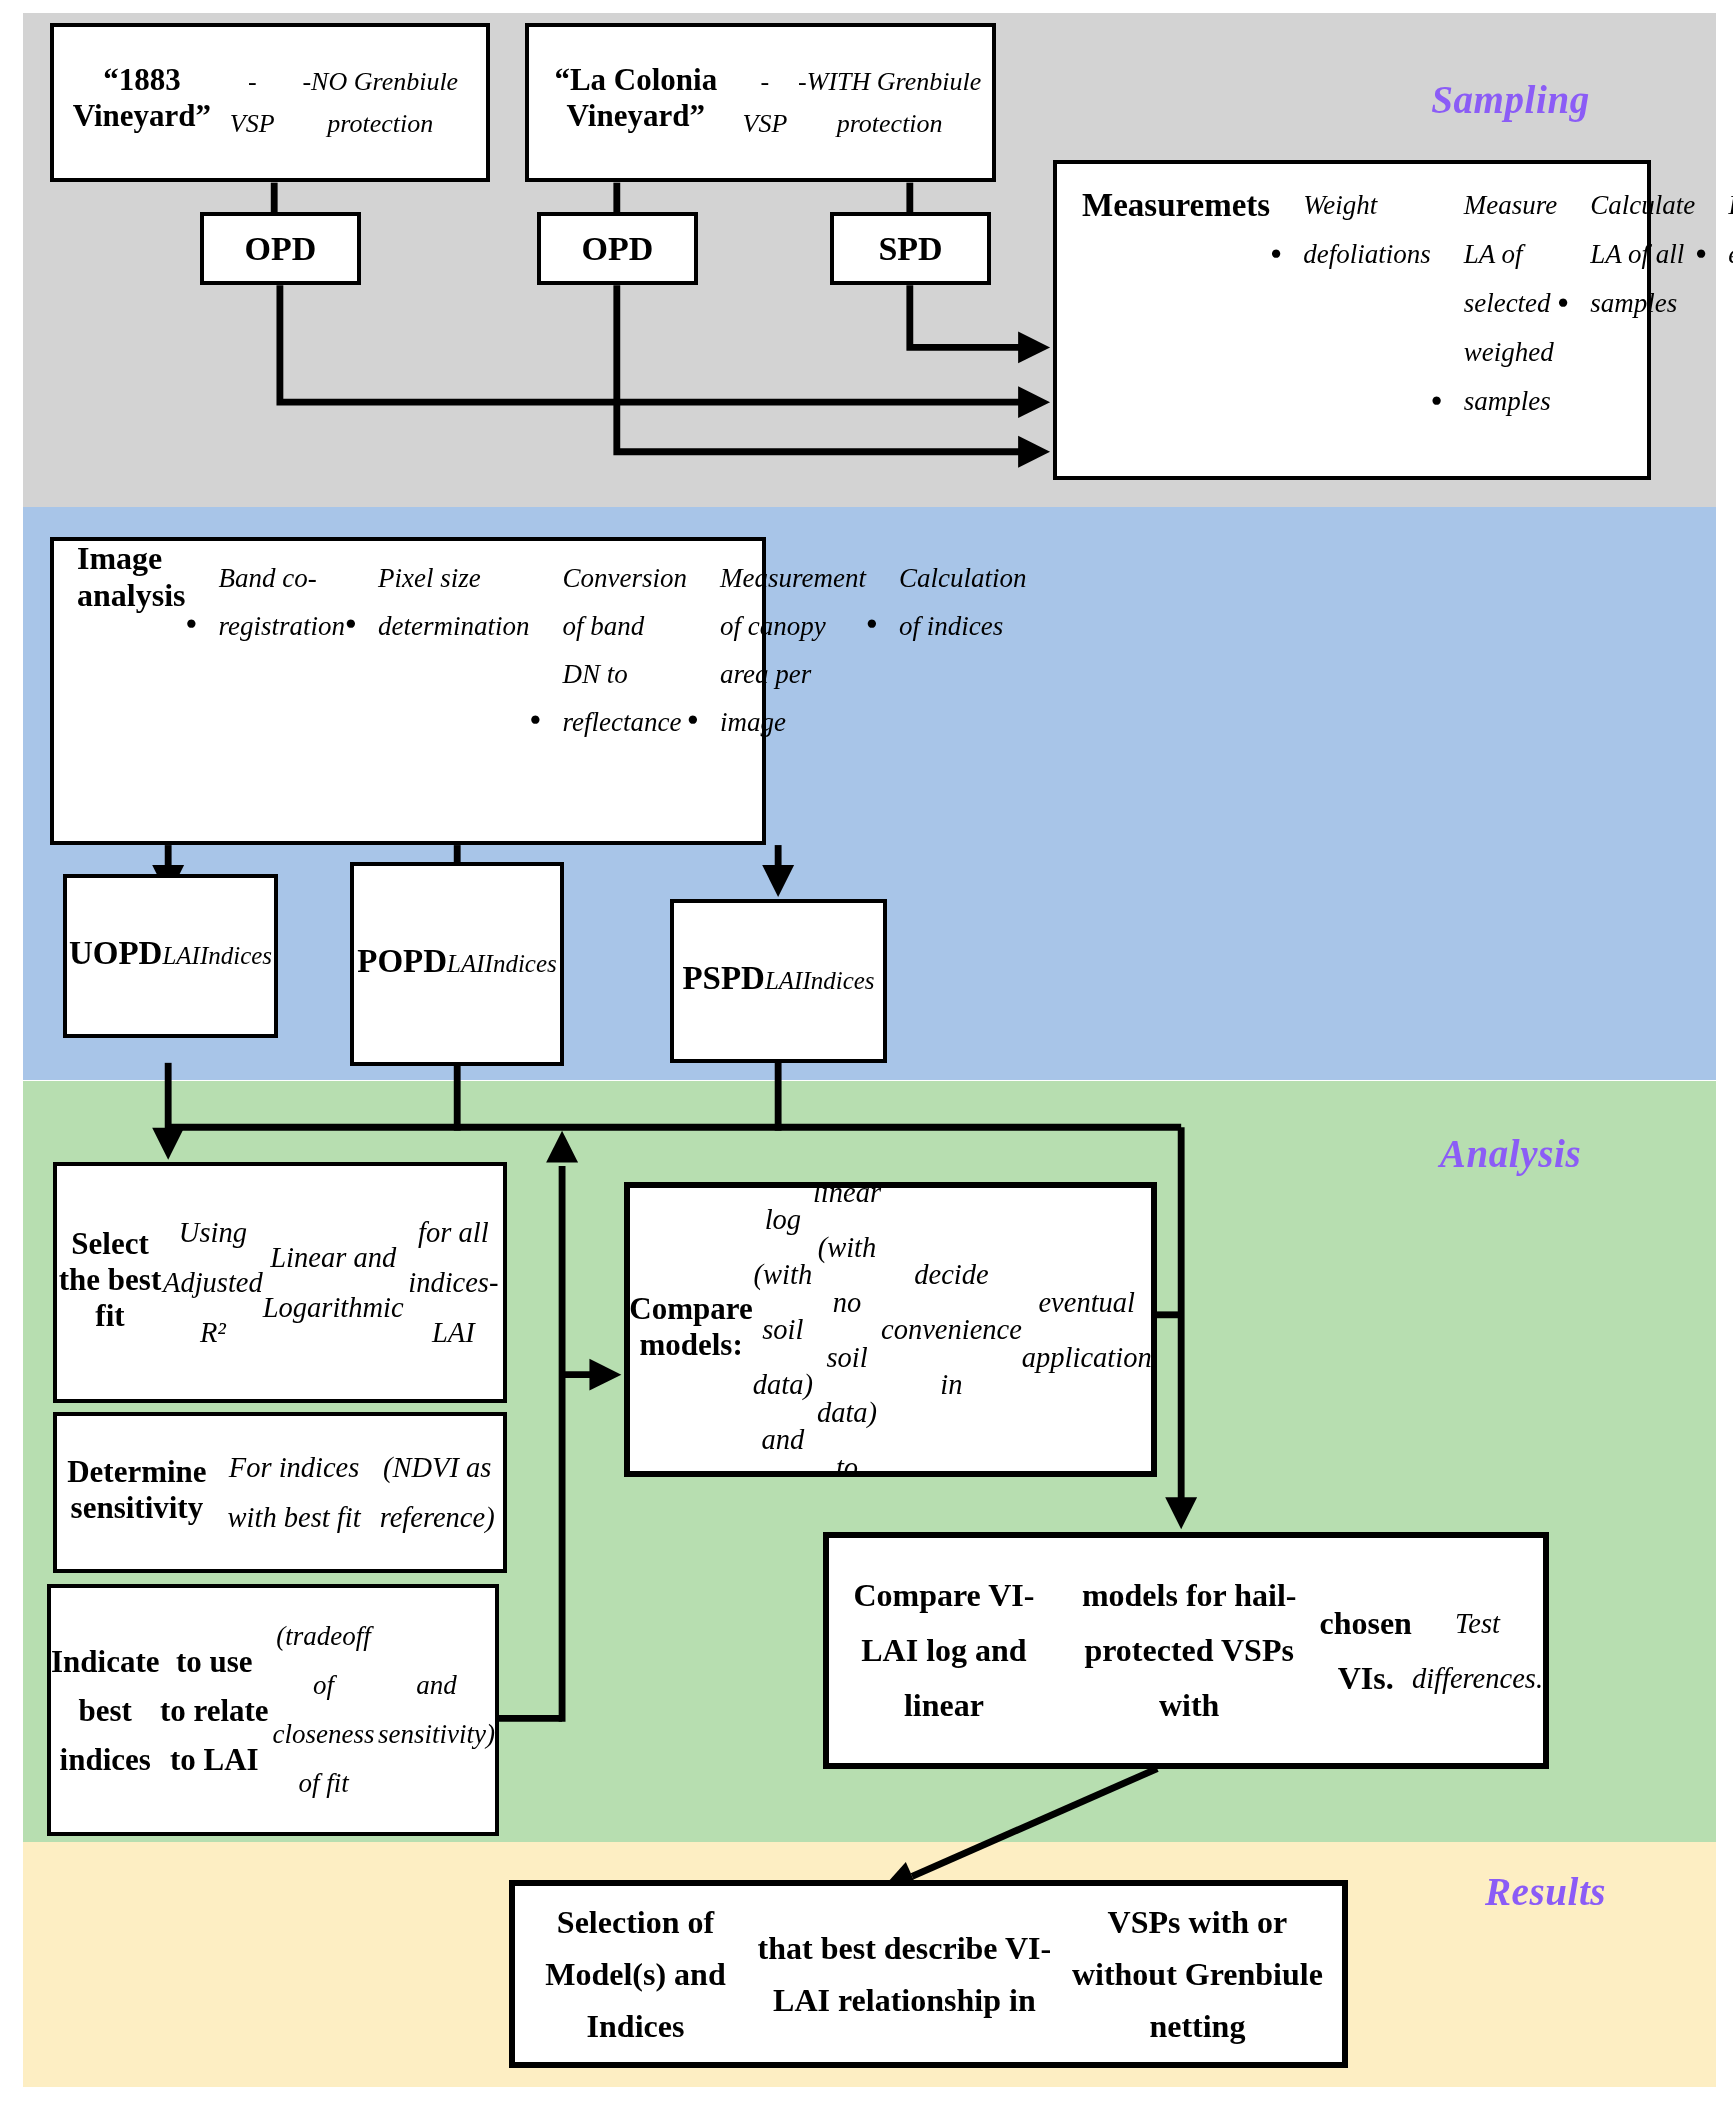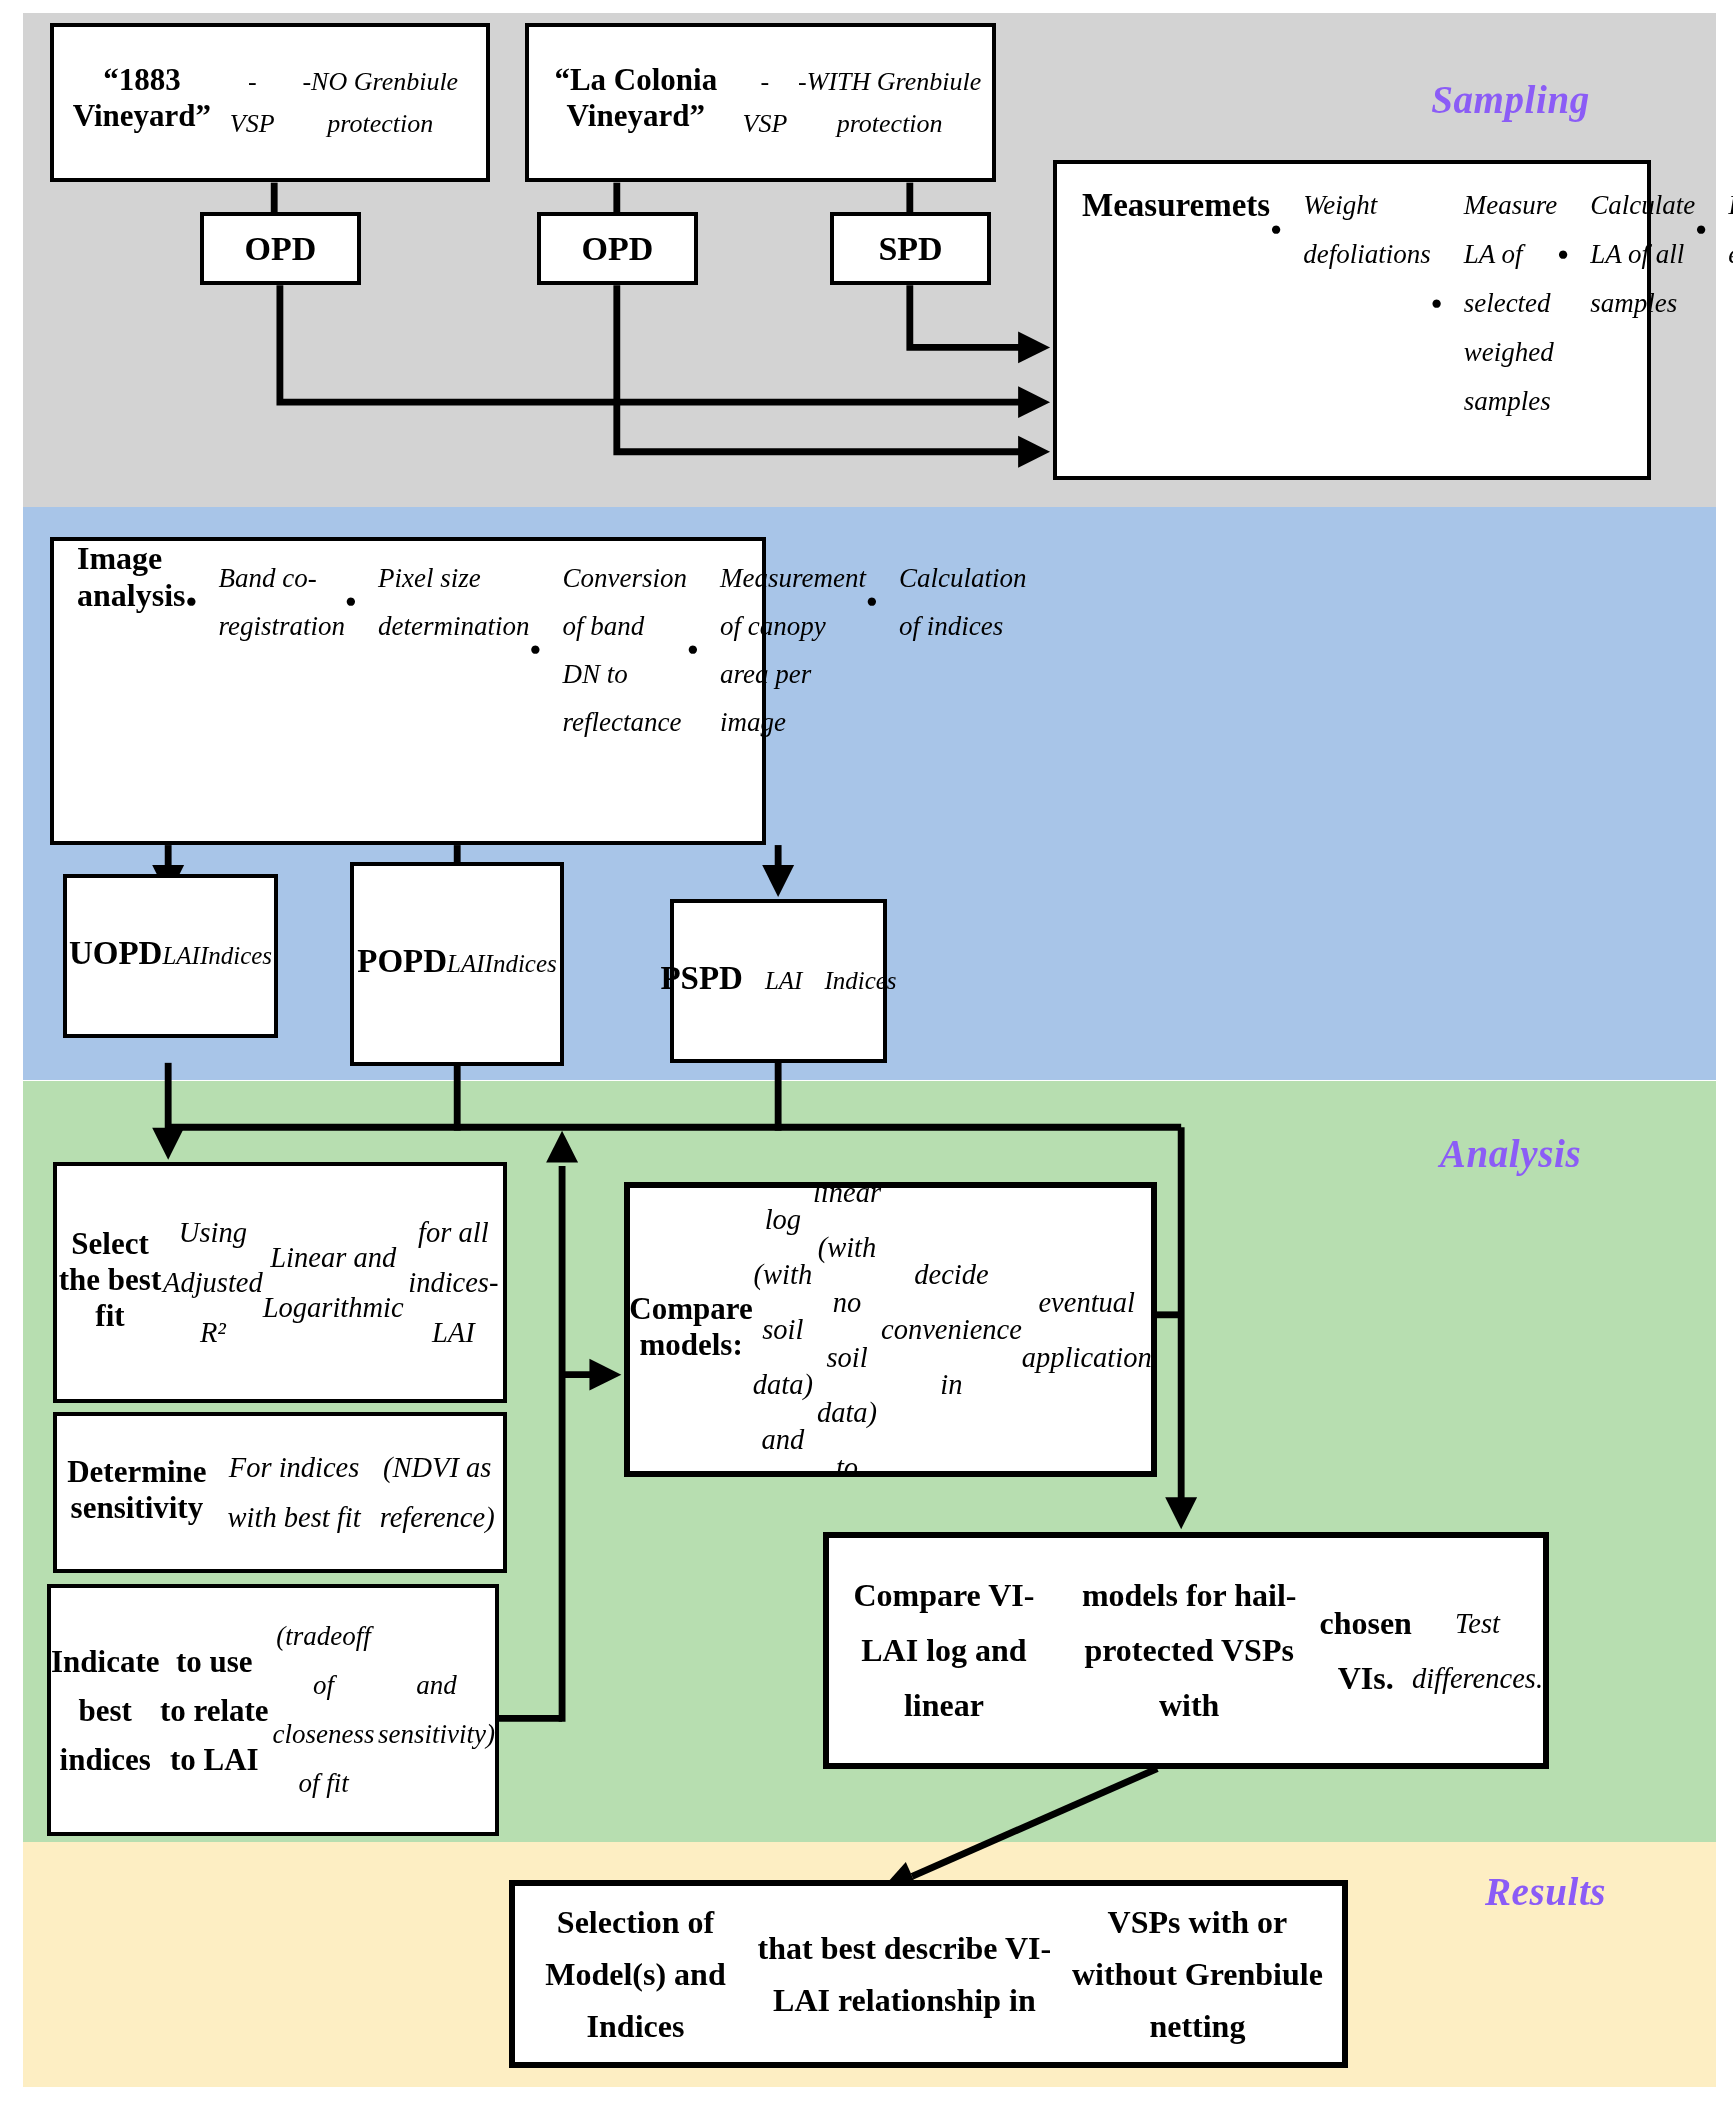--- a/index.html
+++ b/index.html
@@ -35,21 +35,21 @@
   .pill{font-size:34px;font-weight:bold;}
 
   .listbox{align-items:flex-start;text-align:left;justify-content:flex-start;}
   .listbox .title{font-weight:bold;}
   .box-measurements{padding:17px 11.4px 0 25px;}
   .box-measurements .title{font-size:33px;height:48px;display:flex;align-items:center;}
   .box-measurements .bullet-line{font-size:27px;font-style:italic;line-height:49px;}
   .box-image-analysis{padding:12.5px 11.4px 0 23px;}
   .box-image-analysis .title{font-size:32px;height:46px;display:flex;align-items:center;}
   .box-image-analysis .bullet-line{font-size:27px;font-style:italic;line-height:48px;}
-  .bullet{display:flex;align-items:center;}
+  .bullet{display:flex;align-items:flex-end;}
   .bullet .dot{width:33px;flex:0 0 33px;text-align:left;font-style:normal;}
   .bullet .dot::before{content:"●";font-size:19.4px;position:relative;top:-2.3px;}
 
   .acrobox .title{font-size:33px;font-weight:bold;margin-bottom:5.7px;}
   .acrobox .sub{font-size:25px;font-style:italic;line-height:40px;}
 
   .stepbox .title{font-size:31px;font-weight:bold;margin-bottom:5.7px;}
   .stepbox .line{font-size:28.5px;font-style:italic;line-height:50px;}
   .box-compare-models .line{line-height:55px;}
   .titlelines .tline{font-size:31px;font-weight:bold;line-height:49px;}
@@ -231,21 +231,21 @@
   <div class="box acrobox" style="left:63px;top:874px;width:215px;height:164px;">
     <div class="title">UOPD</div>
     <div class="sub">LAI</div>
     <div class="sub">Indices</div>
   </div>
   <div class="box acrobox" style="left:350px;top:862px;width:214px;height:204px;">
     <div class="title">POPD</div>
     <div class="sub">LAI</div>
     <div class="sub">Indices</div>
   </div>
-  <div class="box acrobox" style="left:670px;top:899px;width:217px;height:164px;gap:22px;">
+  <div class="box acrobox" style="left:670px;top:899px;width:217px;height:164px;">
     <div class="title">PSPD</div>
     <div class="sub">LAI</div>
     <div class="sub">Indices</div>
   </div>
 
   <div class="box stepbox" style="left:53px;top:1162px;width:454px;height:241px;">
     <div class="title">Select the best fit</div>
     <div class="line">Using Adjusted R²</div>
     <div class="line">Linear and Logarithmic</div>
     <div class="line">for all indices-LAI</div>

